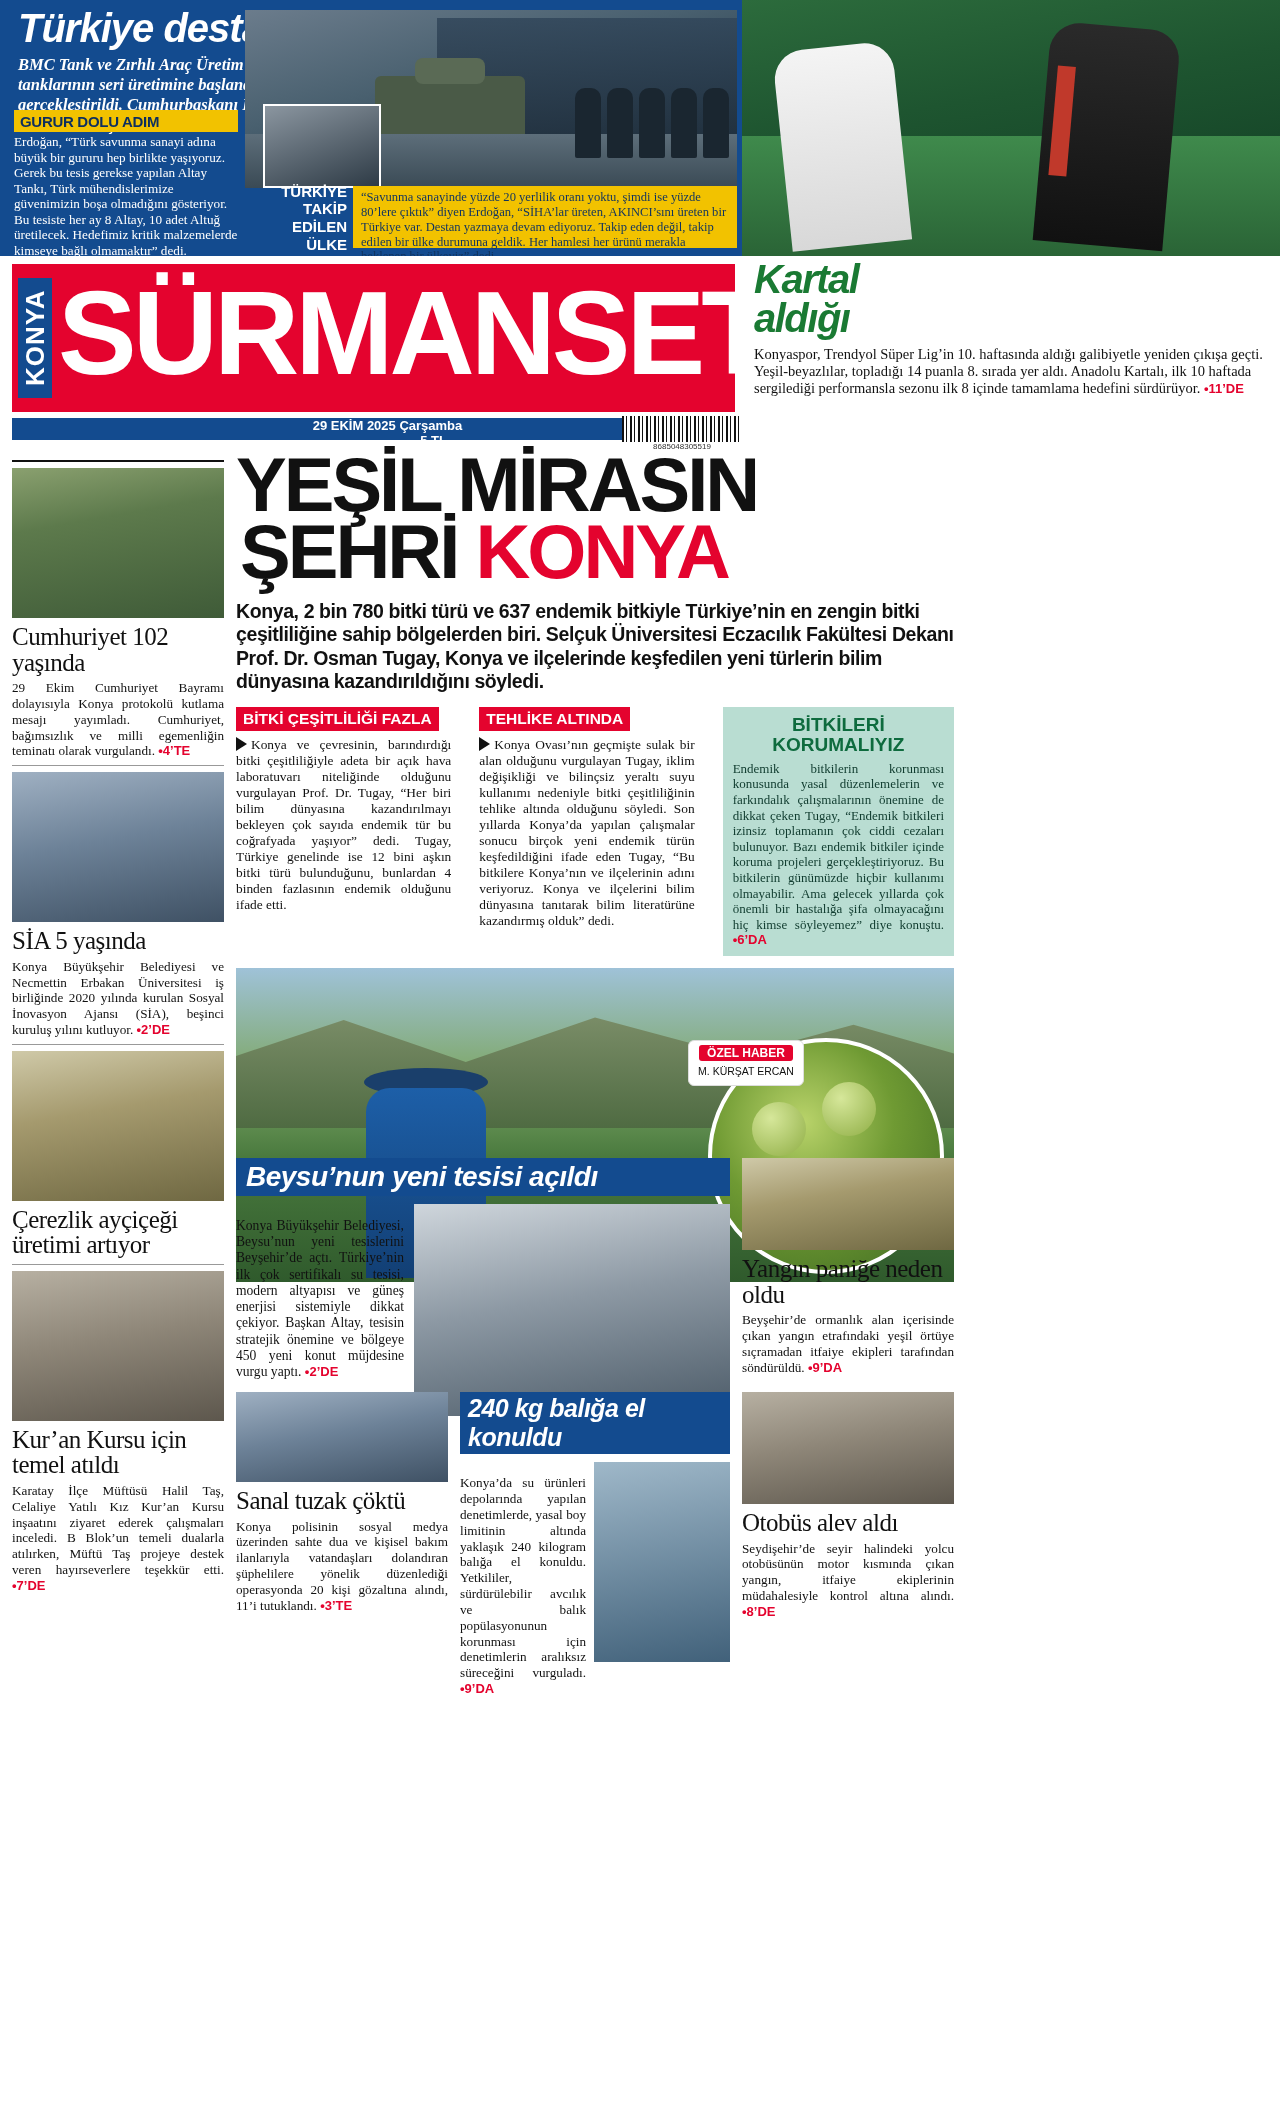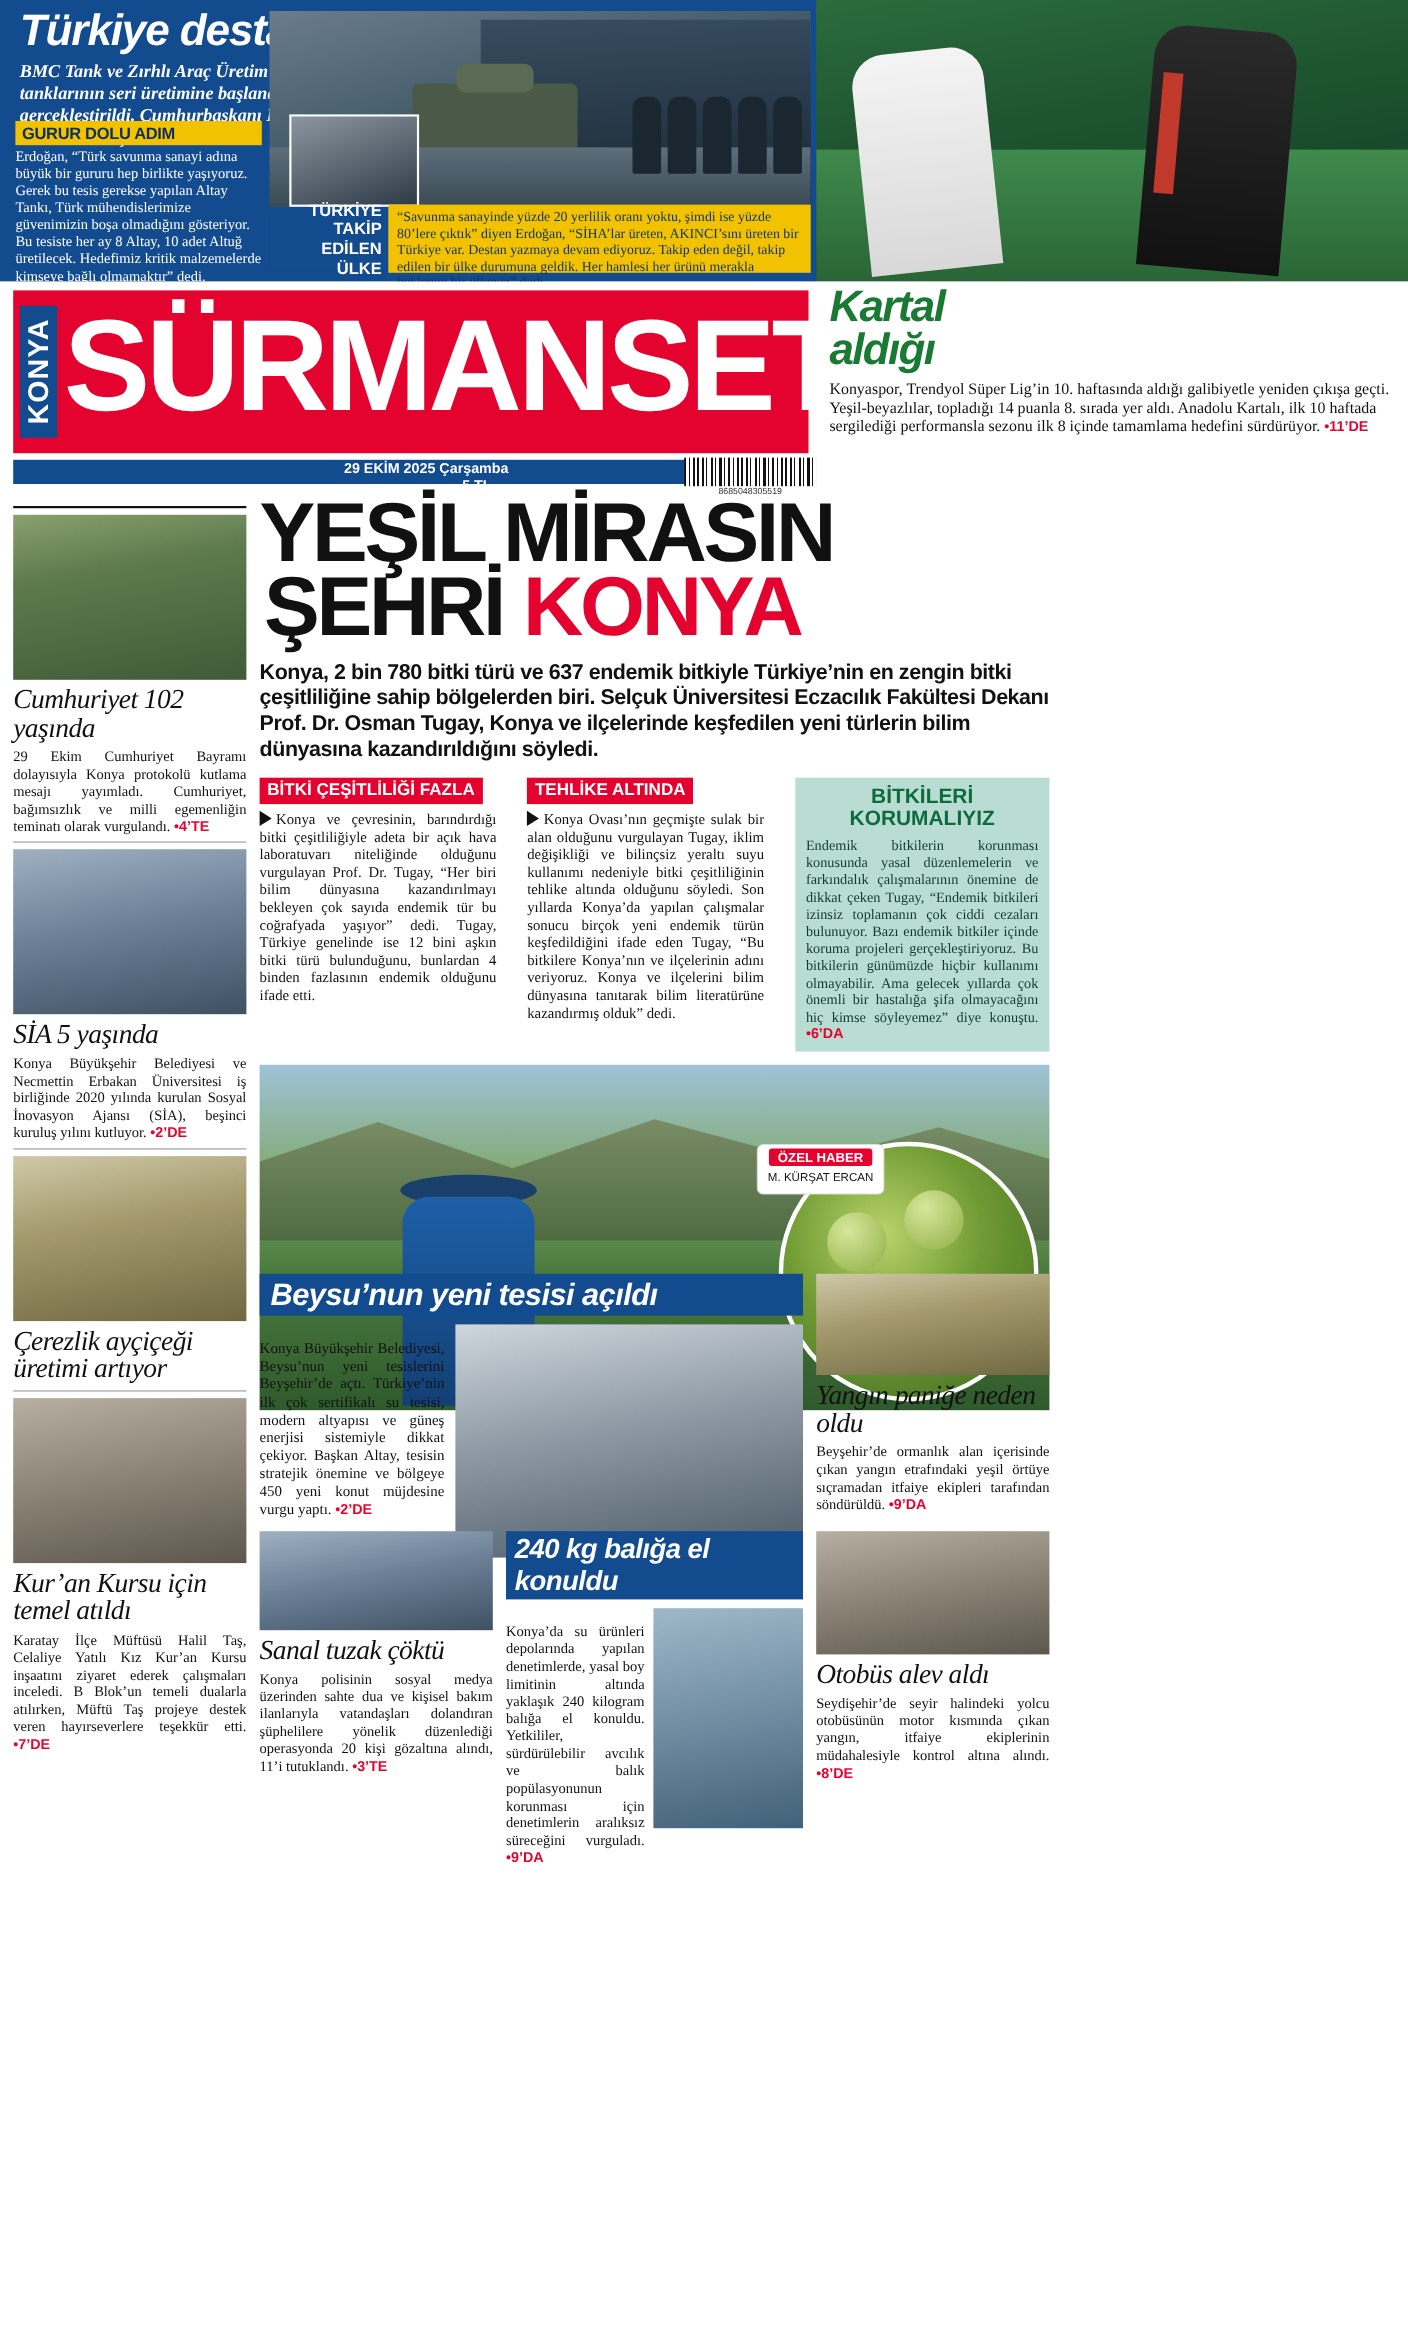--- a/index.html
+++ b/index.html
@@ -182,21 +182,21 @@
   .balik-title {
     background:#134b8f; color:#fff; font-family:"Liberation Sans", sans-serif; font-weight:bold; font-style:italic;
     font-size:25px; padding:2px 8px; letter-spacing:-0.5px; display:block;
   }
   .balik-wrap { display:flex; gap:8px; margin-top:8px; }
   .balik-text { width:126px; font-size:13.2px; line-height:1.2; text-align:justify; }
   .balik-photo { width:136px; height:200px; background:linear-gradient(170deg,#9fb8c9,#41617a); }
 
   .footer-fill { position:absolute; left:0; top:2100px; width:1280px; height:15px; background:#fff; }
 
-  h4 { margin:0;font-style:italic; }
+  h4 { margin:0; }
 </style>
 </head>
 <body>
 
 <div class="page">
 
   <div class="topband">
     <div class="topband-left">
       <div class="top-head">
         <h1>Türkiye destan yazıyor</h1>

